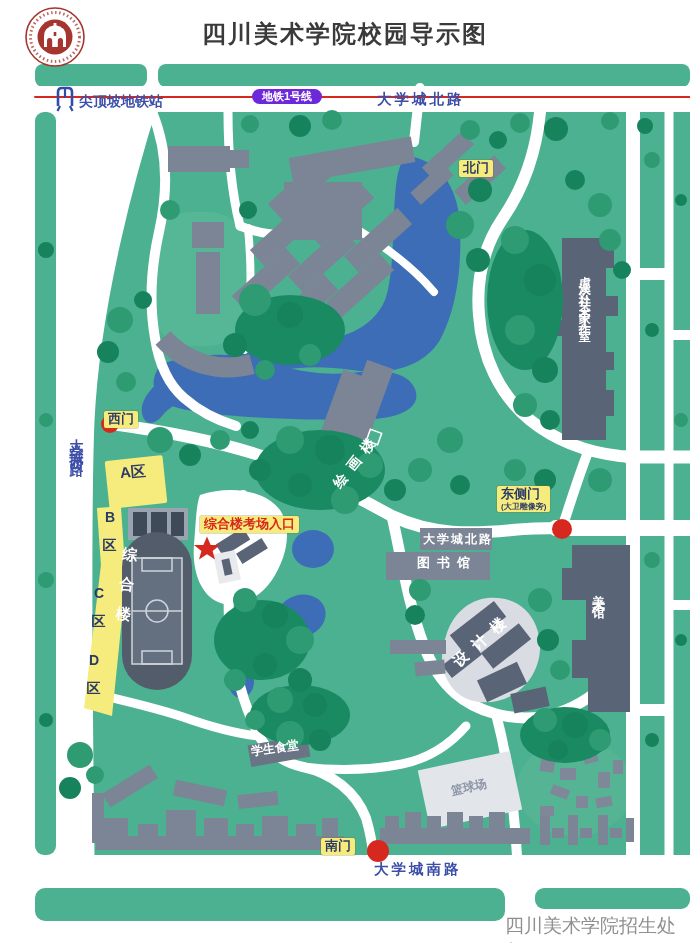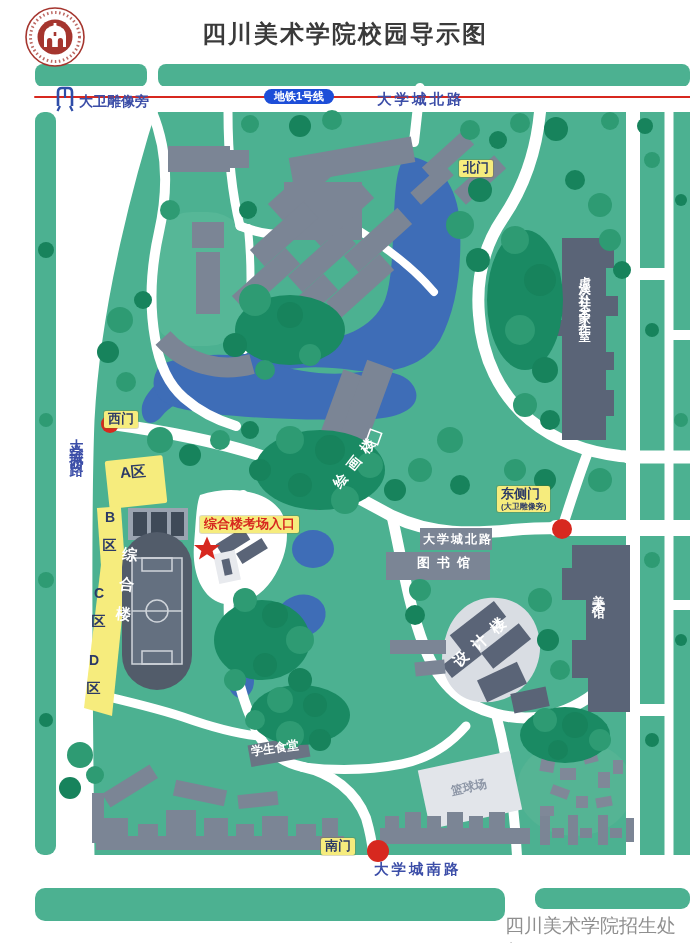--- a/index.html
+++ b/index.html
@@ -414,22 +414,22 @@
     </g>
   </svg>
   <h1 class="page-title">四川美术学院校园导示图</h1>
 
   <svg width="24" height="30" viewBox="0 0 24 30" style="left:53px;top:84px;">
     <path d="M5,22 V8 Q5,4 9,4 H15 Q19,4 19,8 V22" fill="none" stroke="#2f4da8" stroke-width="2.6"></path>
     <line x1="12" y1="4" x2="12" y2="14" stroke="#2f4da8" stroke-width="2.2"></line>
     <line x1="7" y1="22" x2="4.5" y2="27" stroke="#2f4da8" stroke-width="2.2"></line>
     <line x1="17" y1="22" x2="19.5" y2="27" stroke="#2f4da8" stroke-width="2.2"></line>
   </svg>
-  <div class="lbl blue" style="left:79px;top:93px;font-size:14px;">大卫雕像旁</div>
-  <div class="lbl" style="left:264px;top:89px;background:#1d4ed8;color:#fff;font-size:11px;padding:1px 10px;border-radius:9px;">地铁1号线</div>
+  <div class="lbl blue" style="left:79px;top:93px;font-size:14px;">尖顶坡地铁站</div>
+  <div class="lbl" style="left:252px;top:89px;background:#6d28d9;color:#fff;font-size:11px;padding:1px 10px;border-radius:9px;">地铁1号线</div>
   <div class="lbl blue" style="left:377px;top:91px;font-size:14.5px;letter-spacing:3px;">大学城北路</div>
 
   <div class="lbl badge" style="left:459px;top:160px;">北门</div>
   <div class="lbl badge" style="left:104px;top:390px;margin-top:21px;">西门</div>
   <div class="lbl badge" style="left:321px;top:838px;">南门</div>
   <div class="lbl badge" style="left:497px;top:486px;text-align:left;">
     <div>东侧门</div>
     <div style="font-size:8px;">(大卫雕像旁)</div>
   </div>
 

